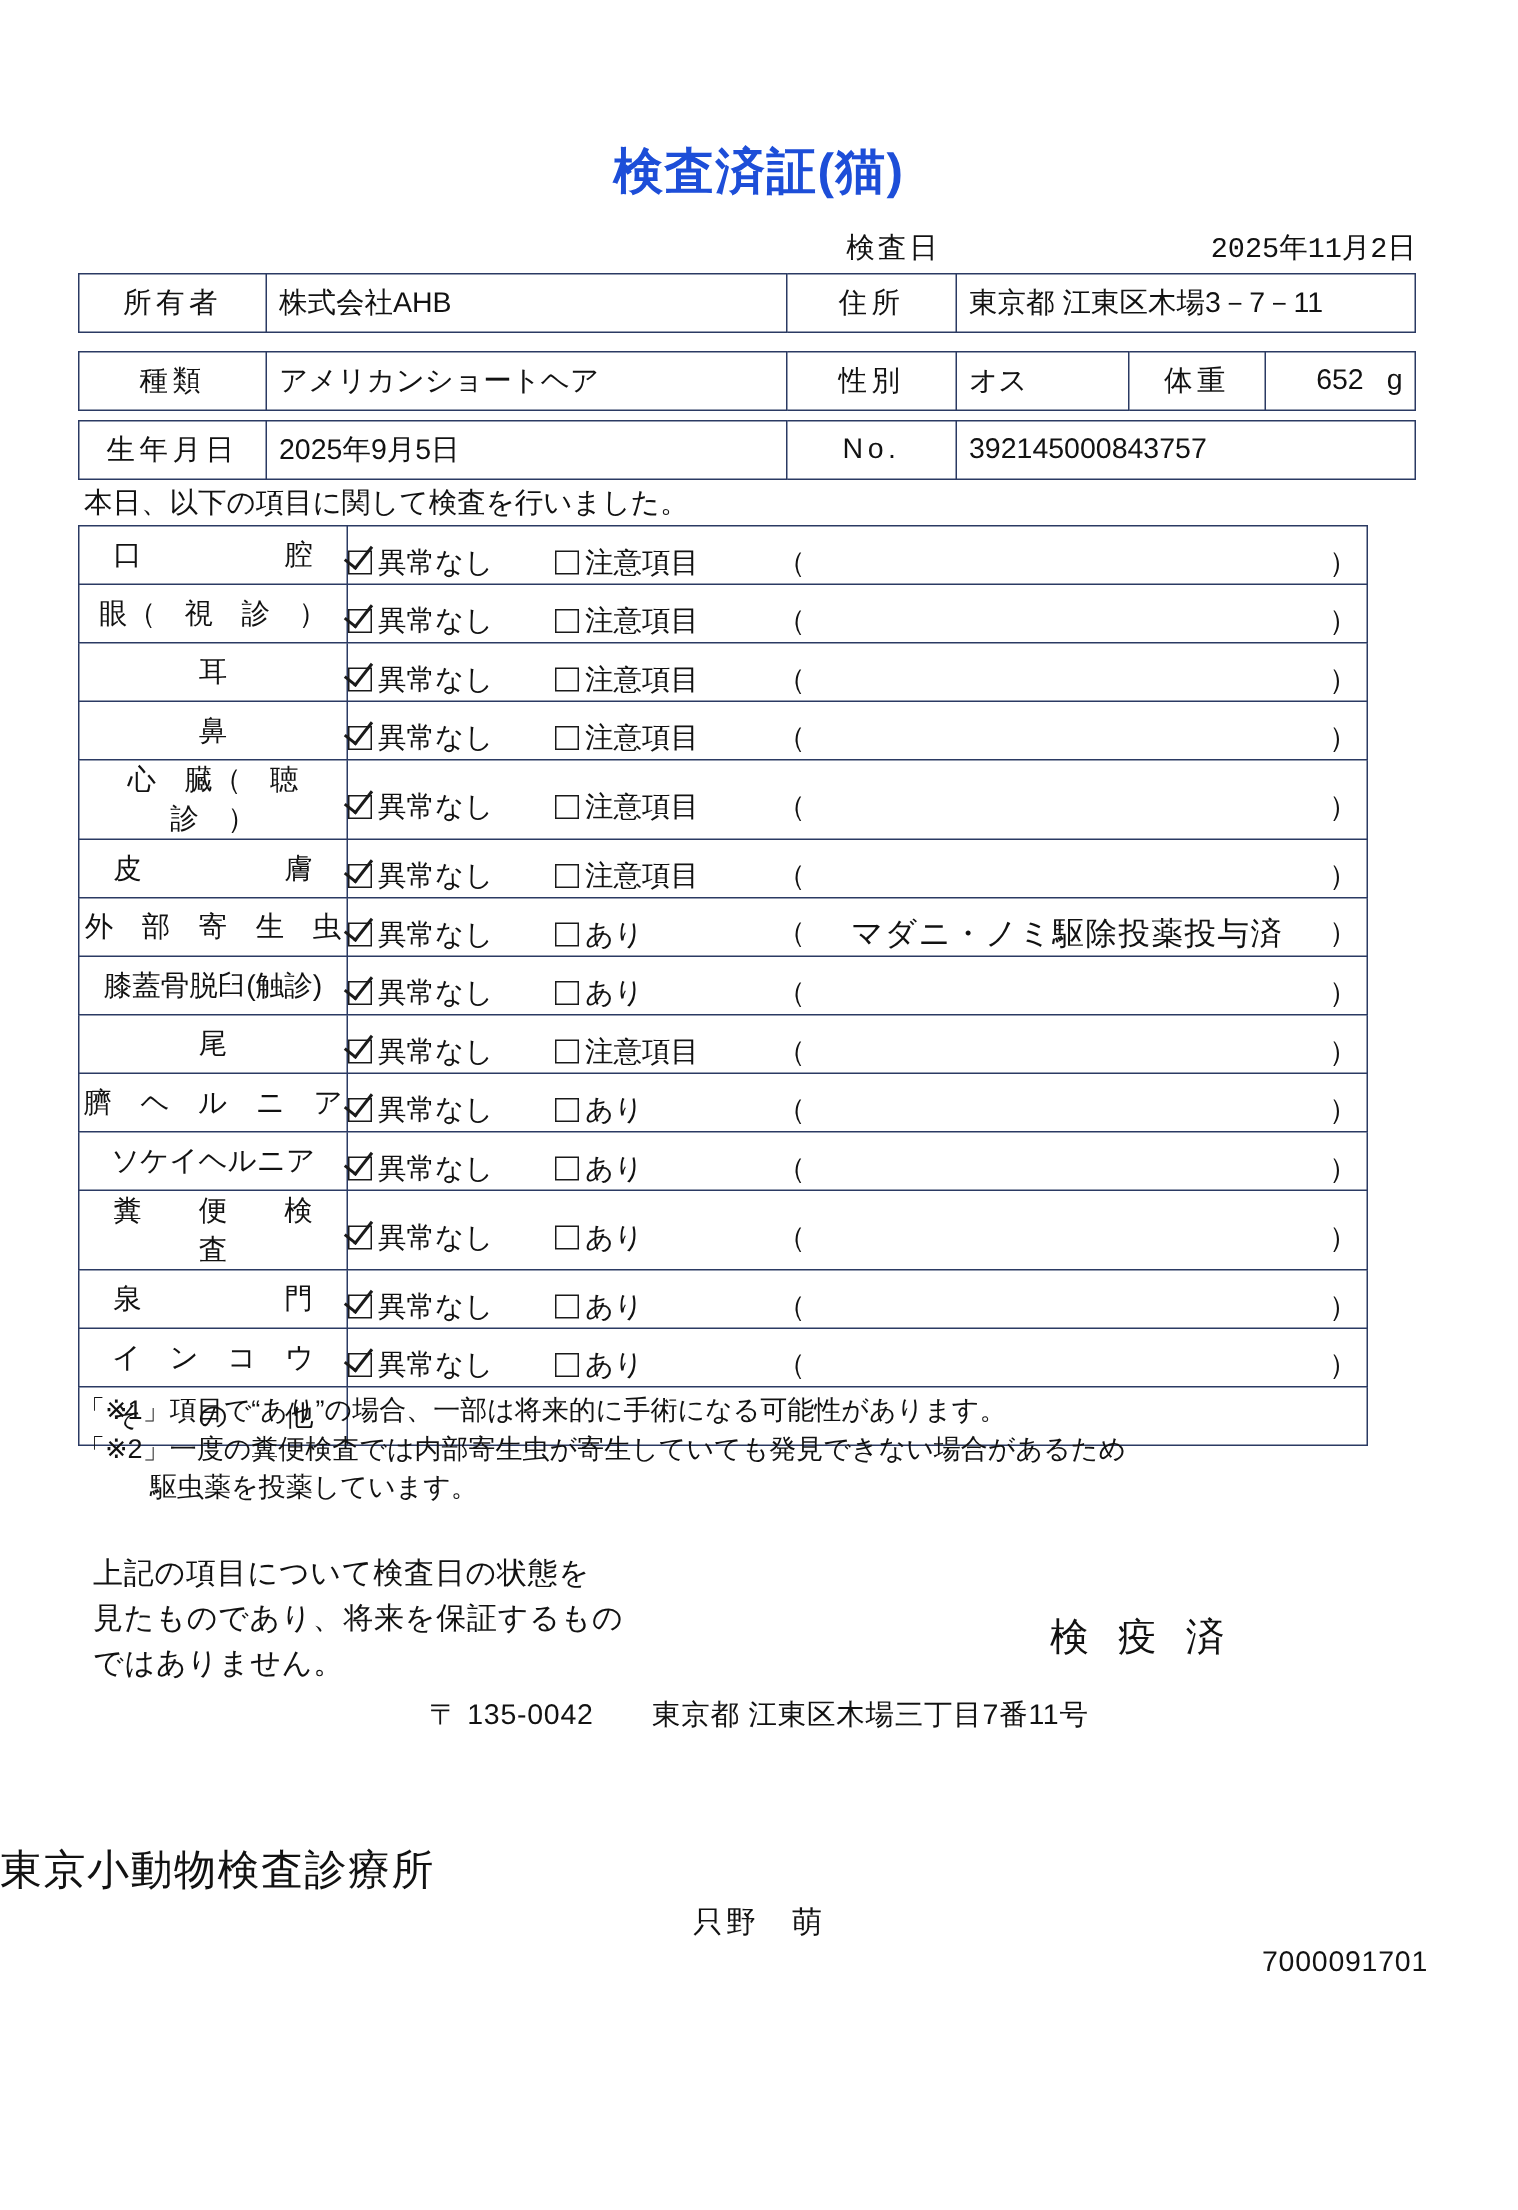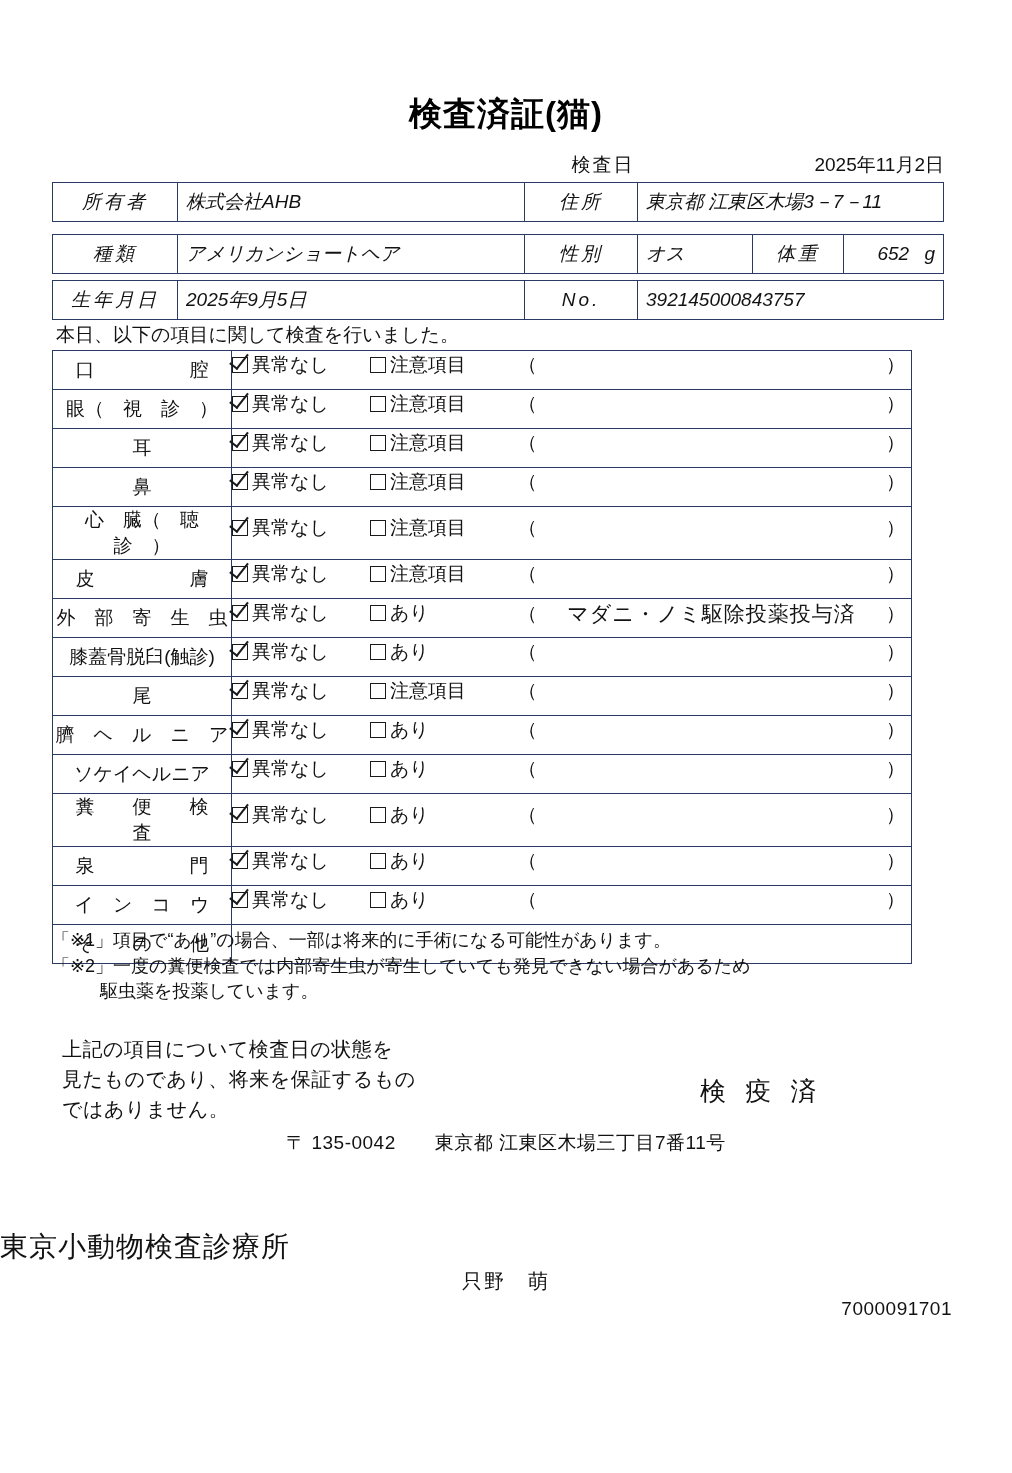--- a/index.html
+++ b/index.html
@@ -24,49 +24,49 @@
   
   .doc-title {
     position: absolute;
     top: 92px;
     left: 0;
     width: 100%;
     text-align: center;
     font-size: 33px;
     letter-spacing: 1px;
     font-weight: 600;
-    color: #000000;
+    color: #1d4ed8;
   }
 
   
   .examdate-row {
     position: absolute;
     top: 152px;
     left: 60px;
     width: 884px;
     height: 26px;
     display: flex;
     justify-content: flex-end;
     align-items: center;
     font-size: 19px;
+    font-family: Liberation Mono, monospace;
   }
   .examdate-label {
     margin-right: 180px;
     letter-spacing: 2px;
   }
   .examdate-value {
     font-size: 19px;
   }
 
   
   .tbl {
     position: absolute;
     border-collapse: collapse;
     table-layout: fixed;
-    font-style: italic;
   }
   .tbl td {
     border: 1.5px solid #2b3a63;
     padding: 0 8px;
     font-size: 19px;
     height: 38px;
     vertical-align: middle;
   }
   .lbl {
     text-align: center;
@@ -114,21 +114,21 @@
     font-size: 18px;
     letter-spacing: 0px;
     padding: 0 6px;
   }
   td.item-body {
     padding-left: 4px;
     position: relative;
   }
   .opts {
     display: flex;
-    align-items: flex-start;
+    align-items: flex-end;
     gap: 0px;
     height: 36px;
   }
   .opt {
     display: inline-flex;
     align-items: center;
     font-size: 19px;
     white-space: nowrap;
   }
   .opt.first { width: 138px; }

